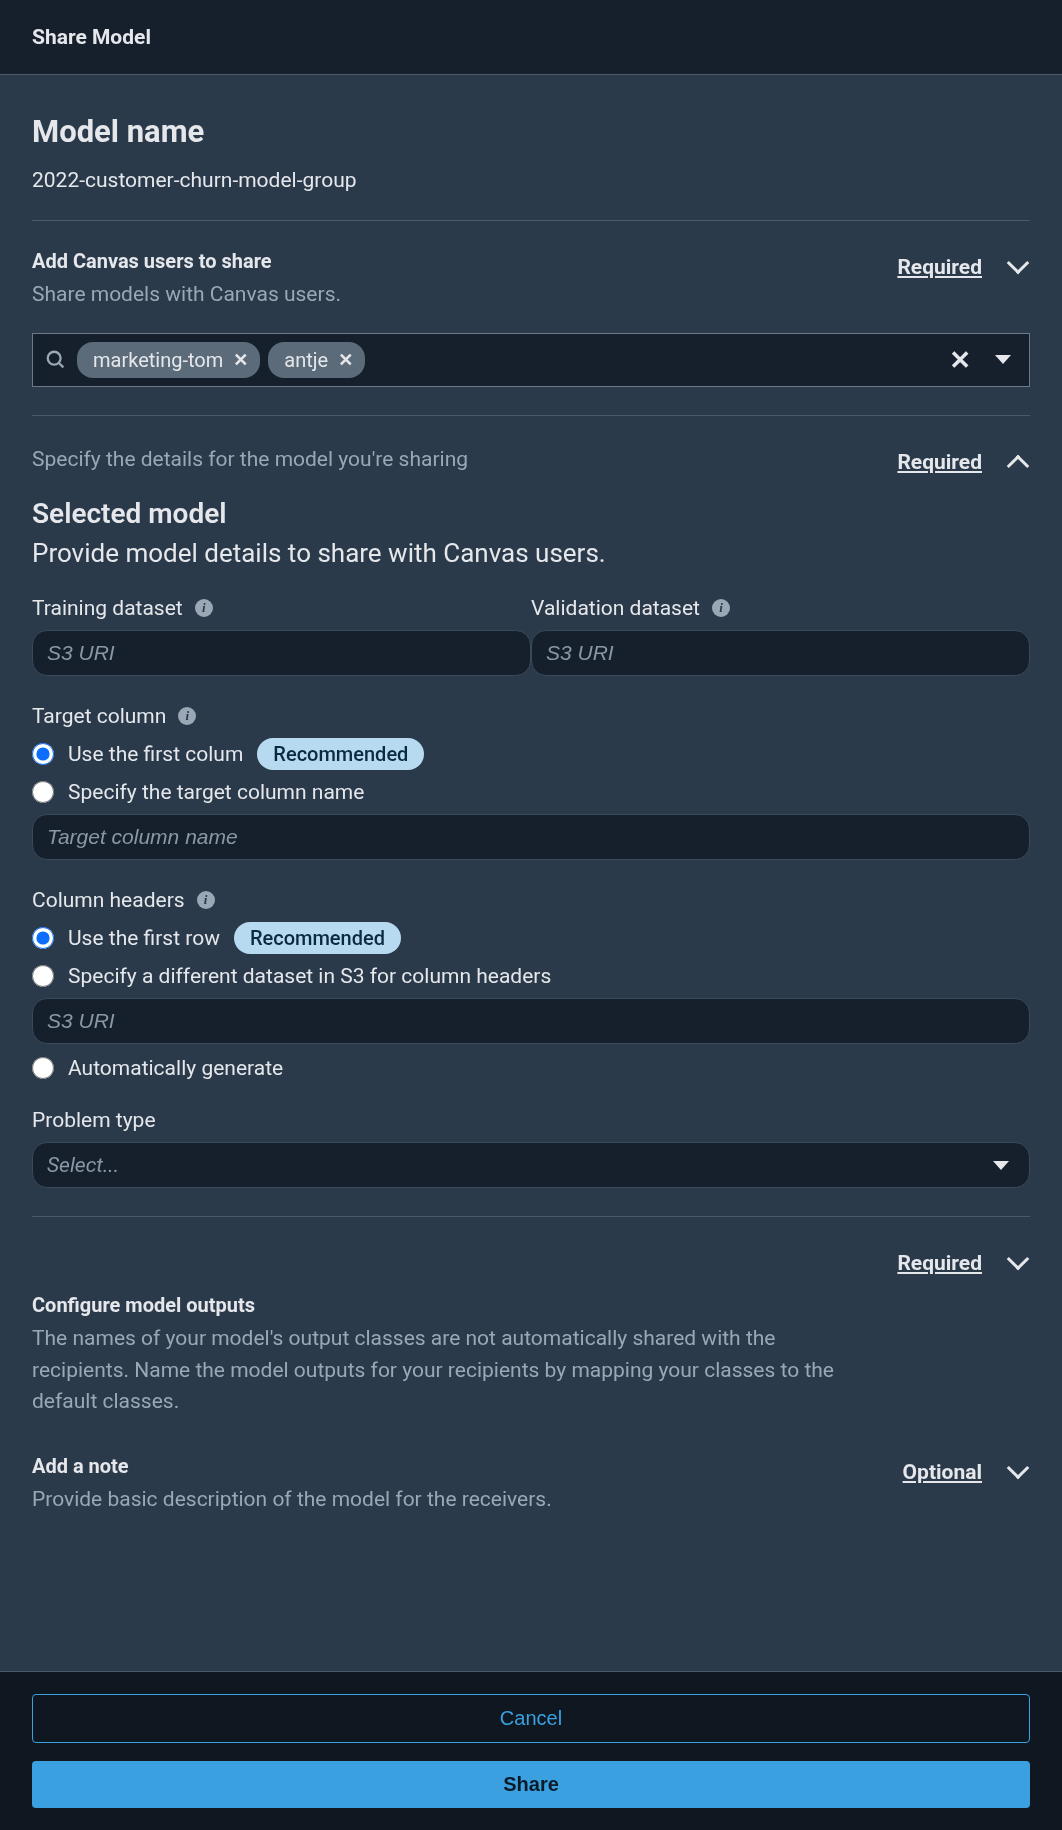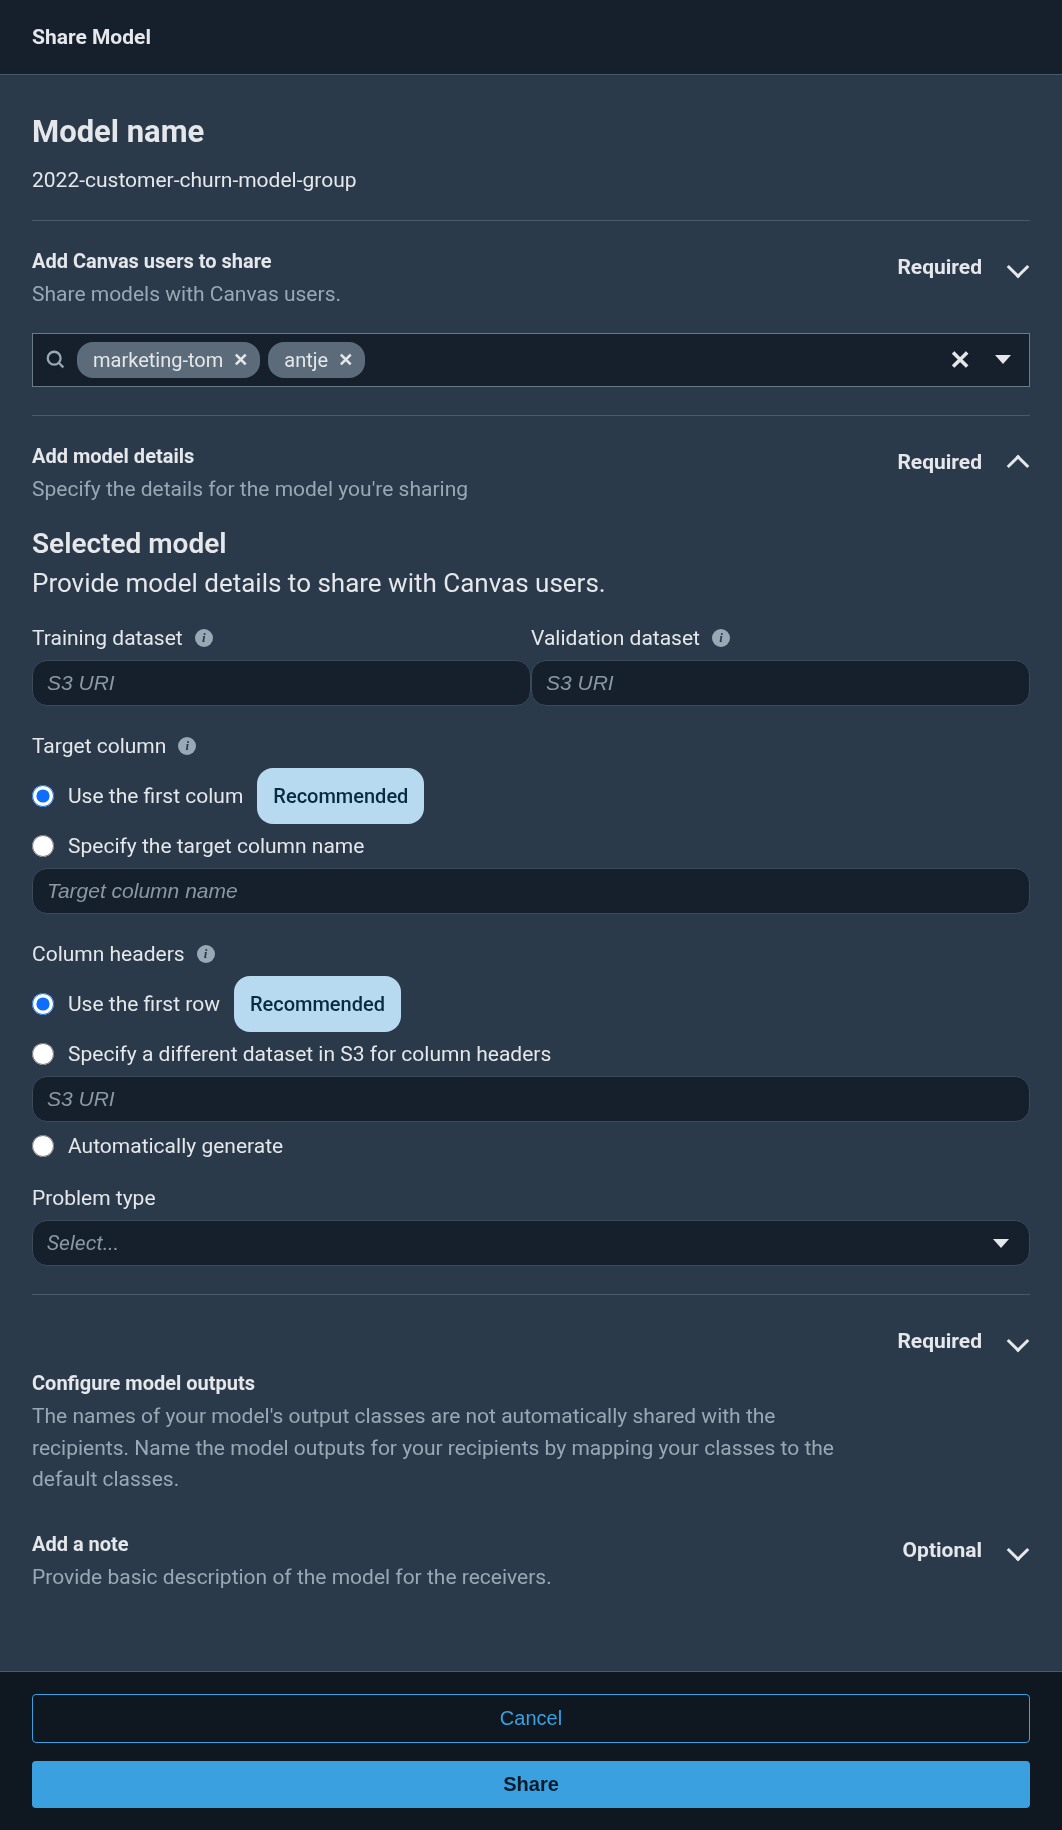--- a/index.html
+++ b/index.html
@@ -30,23 +30,23 @@
   }
   .section.noborder { border-bottom: none; }
   .section:last-of-type { border-bottom: none; }
   .sect-head {
     display: flex;
     justify-content: space-between;
     align-items: flex-start;
   }
   .sect-head-right {
     display: flex;
-    align-items: center;
     gap: 28px;
     padding-top: 6px;
+    text-decoration: underline;
   }
   .req {
     font-size: 21px;
     font-weight: 700;
     color: #e5e7eb;
   }
   .chevron {
     display: inline-block;
     width: 16px;
     height: 16px;
@@ -168,21 +168,21 @@
     font-size: 21px;
   }
   .radio-row input[type=radio] {
     width: 22px; height: 22px;
     accent-color: #0d6efd;
   }
   .badge {
     background: #b8daf0;
     color: #0a2a40;
     border-radius: 16px;
-    padding: 16px 16px;
+    padding: 4px 16px;
     font-size: 20px;
     font-weight: 500;
   }
   .indent-input { margin: 6px 0 12px 0; }
   .field-group { margin-top: 28px; }
   .footer {
     background: #0f1720;
     padding: 22px 32px;
     display: flex;
     justify-content: flex-end;
@@ -249,21 +249,20 @@
         </span>
       </div>
       <span class="clear-x">✕</span>
       <span class="dd-caret"></span>
     </div>
   </div>
 
   <div class="section">
     <div class="sect-head">
       <div>
-        <h2 class="sect-title">Add model details</h2>
         <div class="muted">Specify the details for the model you're sharing</div>
       </div>
       <div class="sect-head-right">
         <span class="req">Required</span>
         <span class="chevron up"></span>
       </div>
     </div>
 
     <h3 class="sub-title">Selected model</h3>
     <div style="font-size:26px">Provide model details to share with Canvas users.</div>

